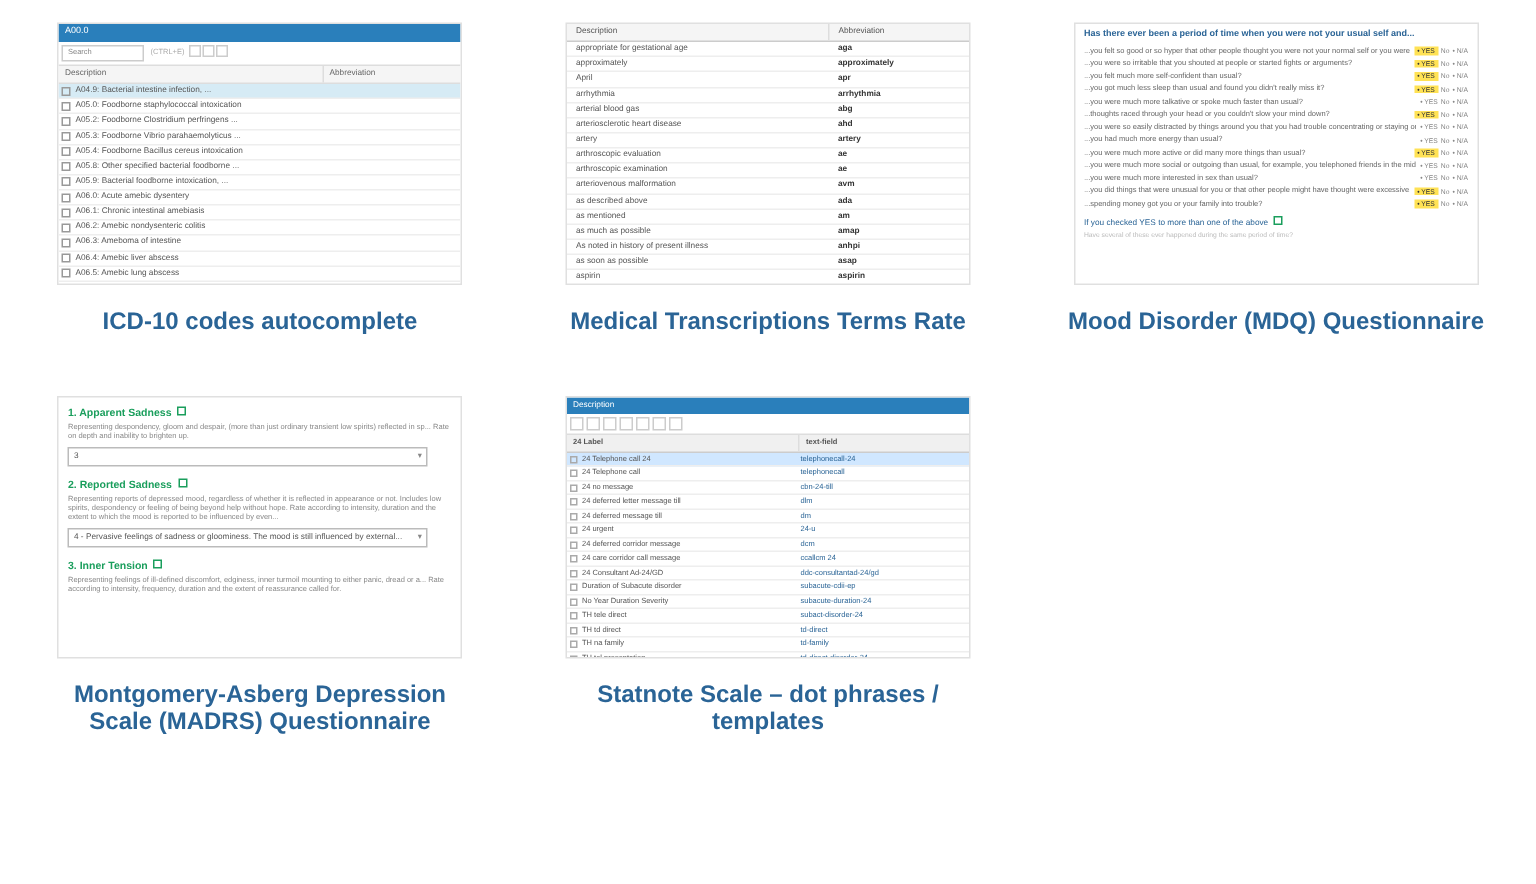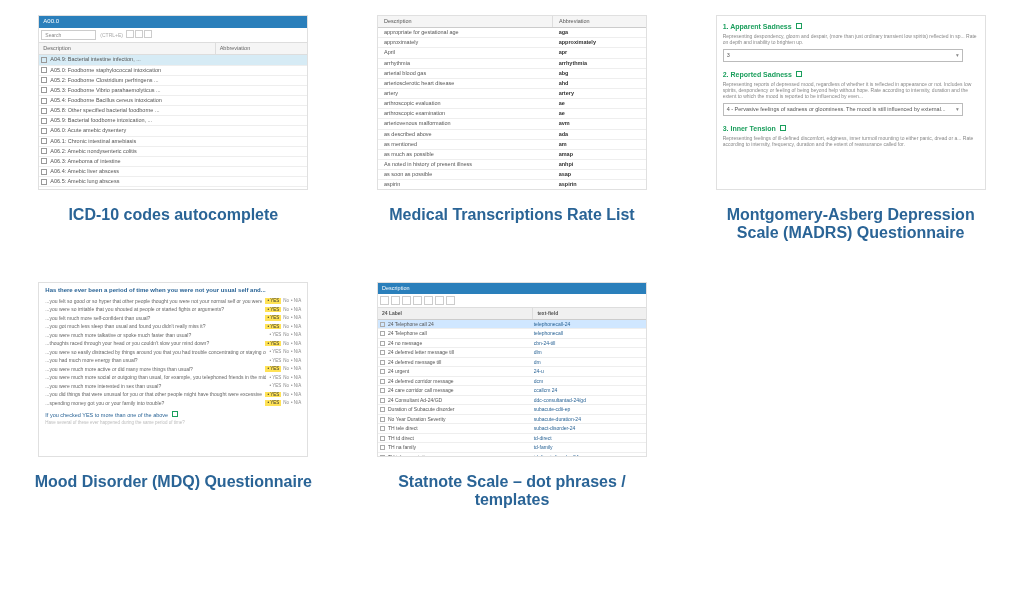--- a/index.html
+++ b/index.html
@@ -242,21 +242,110 @@
           <div class="terms-row">
             <div>as soon as possible</div>
             <div>asap</div>
           </div>
           <div class="terms-row">
             <div>aspirin</div>
             <div>aspirin</div>
           </div>
         </div>
     </div>
-    <div class="caption">Medical Transcriptions Rate List</div>
+    <div class="caption">Medical Transcriptions Terms Rate</div>
+  </div>
+
+  <div class="card">
+    <div class="thumb mdq">
+      <div class="mdq-head">Has there ever been a period of time when you were not your usual self and...</div>
+      <div id="mdq-rows">
+          <div class="mdq-row">
+            <span class="mdq-q">...you felt so good or so hyper that other people thought you were not your normal self or you were so hyper that you got into trouble?</span>
+            <span class="mdq-yes">• YES</span>
+            <span class="mdq-no">No</span>
+            <span class="mdq-na">• N/A</span>
+          </div>
+          <div class="mdq-row">
+            <span class="mdq-q">...you were so irritable that you shouted at people or started fights or arguments?</span>
+            <span class="mdq-yes">• YES</span>
+            <span class="mdq-no">No</span>
+            <span class="mdq-na">• N/A</span>
+          </div>
+          <div class="mdq-row">
+            <span class="mdq-q">...you felt much more self-confident than usual?</span>
+            <span class="mdq-yes">• YES</span>
+            <span class="mdq-no">No</span>
+            <span class="mdq-na">• N/A</span>
+          </div>
+          <div class="mdq-row">
+            <span class="mdq-q">...you got much less sleep than usual and found you didn't really miss it?</span>
+            <span class="mdq-yes">• YES</span>
+            <span class="mdq-no">No</span>
+            <span class="mdq-na">• N/A</span>
+          </div>
+          <div class="mdq-row">
+            <span class="mdq-q">...you were much more talkative or spoke much faster than usual?</span>
+            <span class="mdq-plain">• YES</span>
+            <span class="mdq-no">No</span>
+            <span class="mdq-na">• N/A</span>
+          </div>
+          <div class="mdq-row">
+            <span class="mdq-q">...thoughts raced through your head or you couldn't slow your mind down?</span>
+            <span class="mdq-yes">• YES</span>
+            <span class="mdq-no">No</span>
+            <span class="mdq-na">• N/A</span>
+          </div>
+          <div class="mdq-row">
+            <span class="mdq-q">...you were so easily distracted by things around you that you had trouble concentrating or staying on track?</span>
+            <span class="mdq-plain">• YES</span>
+            <span class="mdq-no">No</span>
+            <span class="mdq-na">• N/A</span>
+          </div>
+          <div class="mdq-row">
+            <span class="mdq-q">...you had much more energy than usual?</span>
+            <span class="mdq-plain">• YES</span>
+            <span class="mdq-no">No</span>
+            <span class="mdq-na">• N/A</span>
+          </div>
+          <div class="mdq-row">
+            <span class="mdq-q">...you were much more active or did many more things than usual?</span>
+            <span class="mdq-yes">• YES</span>
+            <span class="mdq-no">No</span>
+            <span class="mdq-na">• N/A</span>
+          </div>
+          <div class="mdq-row">
+            <span class="mdq-q">...you were much more social or outgoing than usual, for example, you telephoned friends in the middle of the night?</span>
+            <span class="mdq-plain">• YES</span>
+            <span class="mdq-no">No</span>
+            <span class="mdq-na">• N/A</span>
+          </div>
+          <div class="mdq-row">
+            <span class="mdq-q">...you were much more interested in sex than usual?</span>
+            <span class="mdq-plain">• YES</span>
+            <span class="mdq-no">No</span>
+            <span class="mdq-na">• N/A</span>
+          </div>
+          <div class="mdq-row">
+            <span class="mdq-q">...you did things that were unusual for you or that other people might have thought were excessive, foolish, or risky?</span>
+            <span class="mdq-yes">• YES</span>
+            <span class="mdq-no">No</span>
+            <span class="mdq-na">• N/A</span>
+          </div>
+          <div class="mdq-row">
+            <span class="mdq-q">...spending money got you or your family into trouble?</span>
+            <span class="mdq-yes">• YES</span>
+            <span class="mdq-no">No</span>
+            <span class="mdq-na">• N/A</span>
+          </div>
+        </div>
+      <div class="mdq-foot"><span>If you checked YES to more than one of the above</span> <span class="madrs-link"></span></div>
+      <div class="mdq-sub">Have several of these ever happened during the same period of time?</div>
+    </div>
+    <div class="caption">Mood Disorder (MDQ) Questionnaire</div>
   </div>
 
   <div class="card">
     <div class="thumb madrs" id="madrs-body">
         <div class="madrs-item">
           <div class="madrs-title">1. Apparent Sadness <span class="madrs-link"></span></div>
           <div class="madrs-desc">Representing despondency, gloom and despair, (more than just ordinary transient low spirits) reflected in sp... Rate on depth and inability to brighten up.</div>
           <div class="madrs-select">
             <span>3</span>
             <span class="madrs-arrow">▾</span>
@@ -272,109 +361,20 @@
         </div>
         <div class="madrs-item">
           <div class="madrs-title">3. Inner Tension <span class="madrs-link"></span></div>
           <div class="madrs-desc">Representing feelings of ill-defined discomfort, edginess, inner turmoil mounting to either panic, dread or a... Rate according to intensity, frequency, duration and the extent of reassurance called for.</div>
         </div>
       </div>
     <div class="caption">Montgomery-Asberg Depression Scale (MADRS) Questionnaire</div>
   </div>
 
   <div class="card">
-    <div class="thumb mdq">
-      <div class="mdq-head">Has there ever been a period of time when you were not your usual self and...</div>
-      <div id="mdq-rows">
-          <div class="mdq-row">
-            <span class="mdq-q">...you felt so good or so hyper that other people thought you were not your normal self or you were so hyper that you got into trouble?</span>
-            <span class="mdq-yes">• YES</span>
-            <span class="mdq-no">No</span>
-            <span class="mdq-na">• N/A</span>
-          </div>
-          <div class="mdq-row">
-            <span class="mdq-q">...you were so irritable that you shouted at people or started fights or arguments?</span>
-            <span class="mdq-yes">• YES</span>
-            <span class="mdq-no">No</span>
-            <span class="mdq-na">• N/A</span>
-          </div>
-          <div class="mdq-row">
-            <span class="mdq-q">...you felt much more self-confident than usual?</span>
-            <span class="mdq-yes">• YES</span>
-            <span class="mdq-no">No</span>
-            <span class="mdq-na">• N/A</span>
-          </div>
-          <div class="mdq-row">
-            <span class="mdq-q">...you got much less sleep than usual and found you didn't really miss it?</span>
-            <span class="mdq-yes">• YES</span>
-            <span class="mdq-no">No</span>
-            <span class="mdq-na">• N/A</span>
-          </div>
-          <div class="mdq-row">
-            <span class="mdq-q">...you were much more talkative or spoke much faster than usual?</span>
-            <span class="mdq-plain">• YES</span>
-            <span class="mdq-no">No</span>
-            <span class="mdq-na">• N/A</span>
-          </div>
-          <div class="mdq-row">
-            <span class="mdq-q">...thoughts raced through your head or you couldn't slow your mind down?</span>
-            <span class="mdq-yes">• YES</span>
-            <span class="mdq-no">No</span>
-            <span class="mdq-na">• N/A</span>
-          </div>
-          <div class="mdq-row">
-            <span class="mdq-q">...you were so easily distracted by things around you that you had trouble concentrating or staying on track?</span>
-            <span class="mdq-plain">• YES</span>
-            <span class="mdq-no">No</span>
-            <span class="mdq-na">• N/A</span>
-          </div>
-          <div class="mdq-row">
-            <span class="mdq-q">...you had much more energy than usual?</span>
-            <span class="mdq-plain">• YES</span>
-            <span class="mdq-no">No</span>
-            <span class="mdq-na">• N/A</span>
-          </div>
-          <div class="mdq-row">
-            <span class="mdq-q">...you were much more active or did many more things than usual?</span>
-            <span class="mdq-yes">• YES</span>
-            <span class="mdq-no">No</span>
-            <span class="mdq-na">• N/A</span>
-          </div>
-          <div class="mdq-row">
-            <span class="mdq-q">...you were much more social or outgoing than usual, for example, you telephoned friends in the middle of the night?</span>
-            <span class="mdq-plain">• YES</span>
-            <span class="mdq-no">No</span>
-            <span class="mdq-na">• N/A</span>
-          </div>
-          <div class="mdq-row">
-            <span class="mdq-q">...you were much more interested in sex than usual?</span>
-            <span class="mdq-plain">• YES</span>
-            <span class="mdq-no">No</span>
-            <span class="mdq-na">• N/A</span>
-          </div>
-          <div class="mdq-row">
-            <span class="mdq-q">...you did things that were unusual for you or that other people might have thought were excessive, foolish, or risky?</span>
-            <span class="mdq-yes">• YES</span>
-            <span class="mdq-no">No</span>
-            <span class="mdq-na">• N/A</span>
-          </div>
-          <div class="mdq-row">
-            <span class="mdq-q">...spending money got you or your family into trouble?</span>
-            <span class="mdq-yes">• YES</span>
-            <span class="mdq-no">No</span>
-            <span class="mdq-na">• N/A</span>
-          </div>
-        </div>
-      <div class="mdq-foot"><span>If you checked YES to more than one of the above</span> <span class="madrs-link"></span></div>
-      <div class="mdq-sub">Have several of these ever happened during the same period of time?</div>
-    </div>
-    <div class="caption">Mood Disorder (MDQ) Questionnaire</div>
-  </div>
-
-  <div class="card">
     <div class="thumb">
       <div class="stat-hdr">Description</div>
       <div class="stat-tb">
         <span></span>
           <span></span>
           <span></span>
           <span></span>
           <span></span>
           <span></span>
           <span></span>

